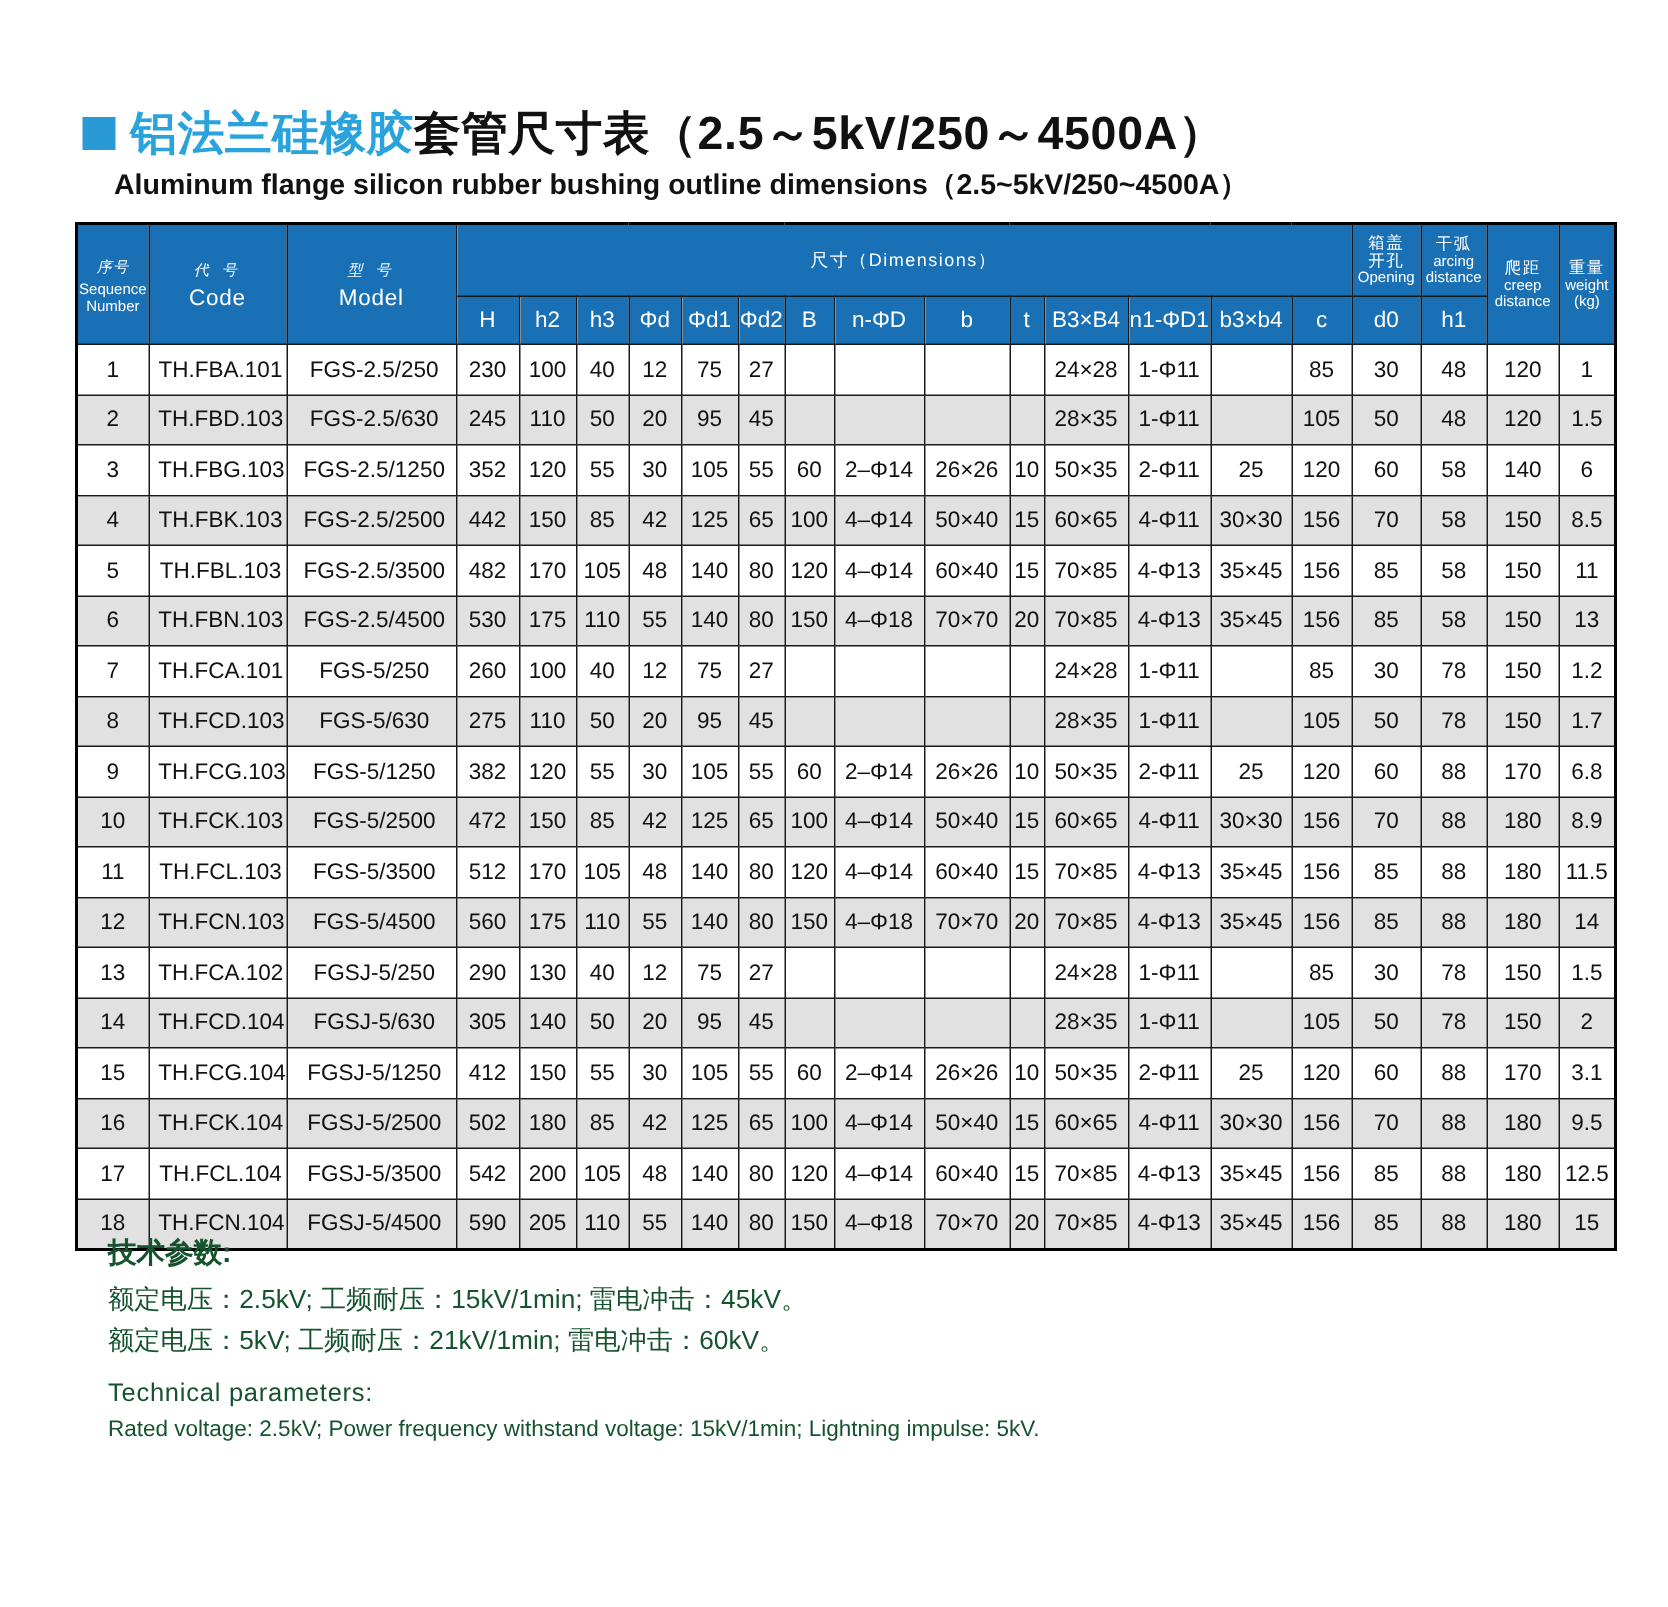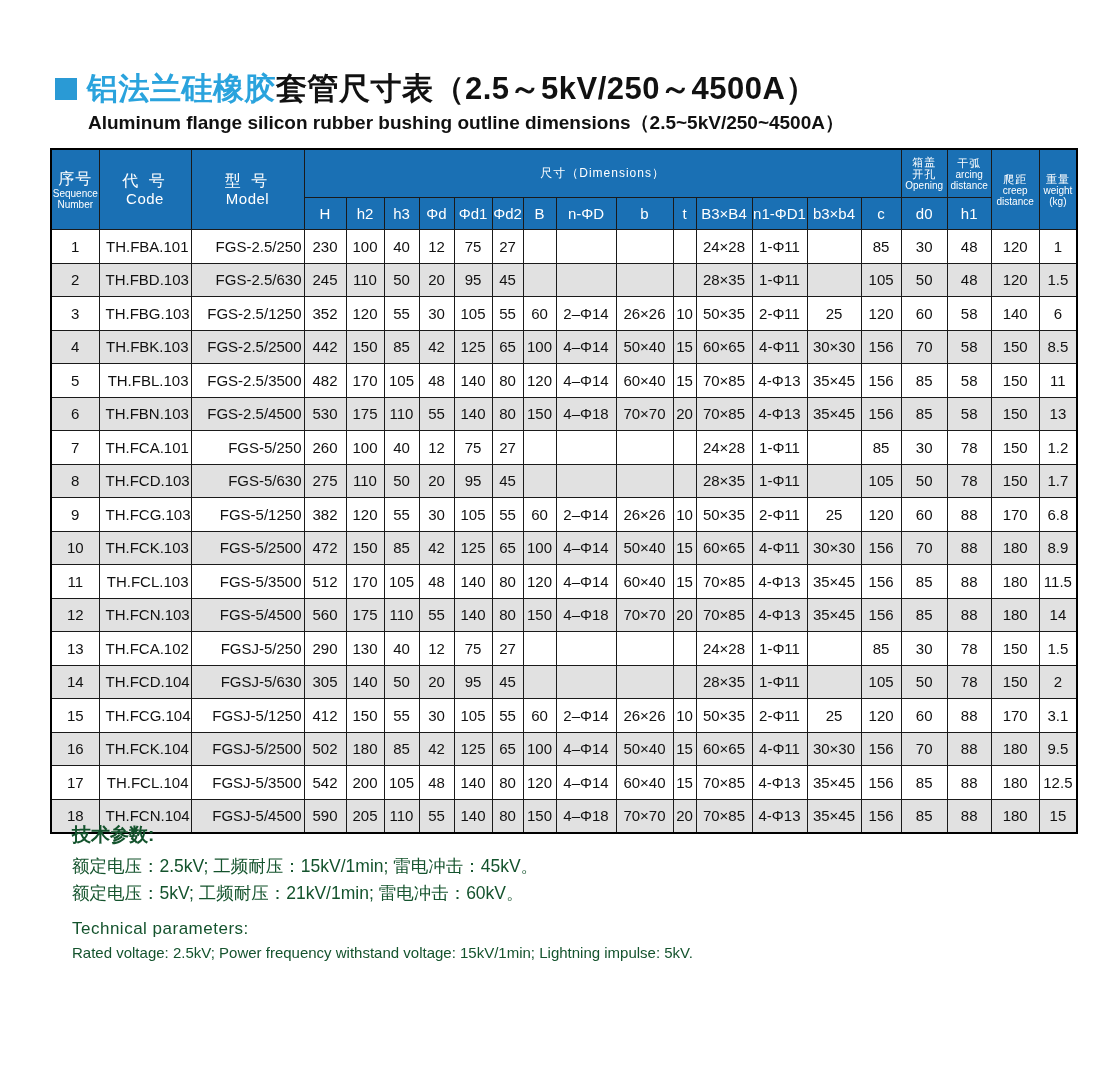--- a/index.html
+++ b/index.html
@@ -5,36 +5,36 @@
   html,body{margin:0;padding:0;background:#fff;}
   body{font-family:"Liberation Sans", sans-serif; -webkit-font-smoothing:antialiased;}
   .page{position:relative;width:1112px;height:1071px;background:#fff;overflow:hidden;}
 
   
   .title-row{position:absolute;left:55px;top:68px;display:flex;align-items:center;white-space:nowrap;}
   .title-sq{width:22px;height:22px;background:#2a9ad5;margin-right:10px;flex:0 0 auto;}
   .title-text{font-size:31px;font-weight:bold;letter-spacing:0.5px;}
   .title-blue{color:#2aa3dd;}
   .title-black{color:#111;}
-  .subtitle{position:absolute;left:88px;top:110px;font-size:19px;font-weight:bold;color:#111;white-space:nowrap;}
+  .subtitle{position:absolute;left:76px;top:110px;font-size:19px;font-weight:bold;color:#111;white-space:nowrap;}
 
   
   table.dims{position:absolute;left:50px;top:148px;border-collapse:collapse;table-layout:fixed;
              width:1026px;border:2px solid #000;}
   table.dims th, table.dims td{border:1px solid #1a1a1a;overflow:hidden;}
   thead th{background:#1a70b4;color:#fff;font-weight:normal;padding:0;}
-  .th-zh{font-size:16px;letter-spacing:3px;line-height:18px;}
+  .th-zh{font-size:10px;letter-spacing:3px;line-height:18px;font-style:italic;}
   .th-en{font-size:15px;line-height:17px;letter-spacing:0.5px;}
   .th-en-sm{font-size:10px;line-height:11px;}
   .th-zh-sm{font-size:11px;line-height:12px;letter-spacing:1px;}
   .tr-top th{height:47px;}
   .tr-sub th{height:31px;font-size:15px;}
   .th-dims{font-size:12px;letter-spacing:1px;}
   tbody td{height:32.5px;text-align:center;font-size:15px;color:#111;padding:0 2px;white-space:nowrap;}
-  tbody td.left{text-align:right;padding-left:6px;}
+  tbody td.left{text-align:center;padding-left:6px;}
   tbody tr:nth-child(even){background:#e1e1e1;}
   tbody tr:nth-child(odd){background:#fff;}
 
   
   .footer{position:absolute;left:72px;top:822px;color:#14532d;}
   .f-zh-title{font-size:19px;font-weight:bold;margin:0 0 5px 0;}
   .f-zh-line{font-size:17.5px;line-height:27px;white-space:nowrap;}
   .f-en-title{font-size:17px;margin-top:12px;margin-bottom:3px;letter-spacing:0.5px;}
   .f-en-line{font-size:15px;line-height:22px;white-space:nowrap;}
 </style>

